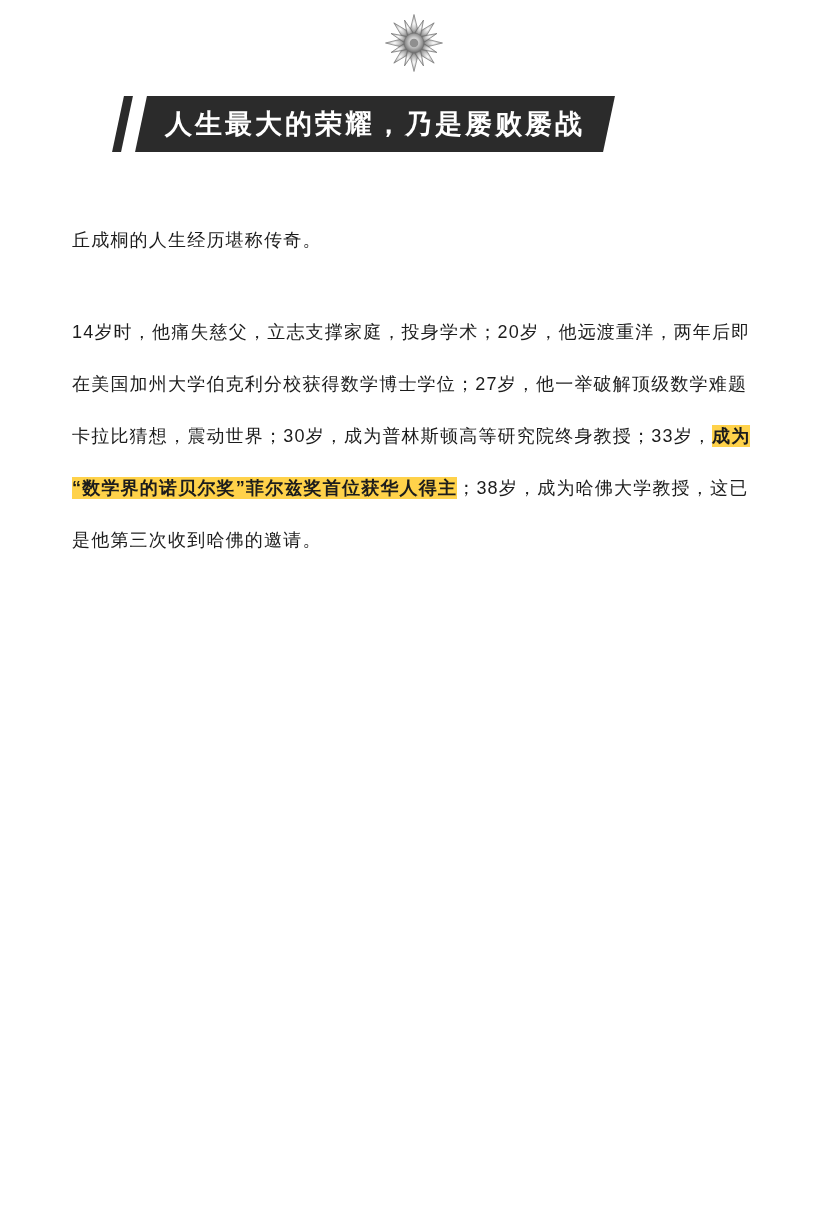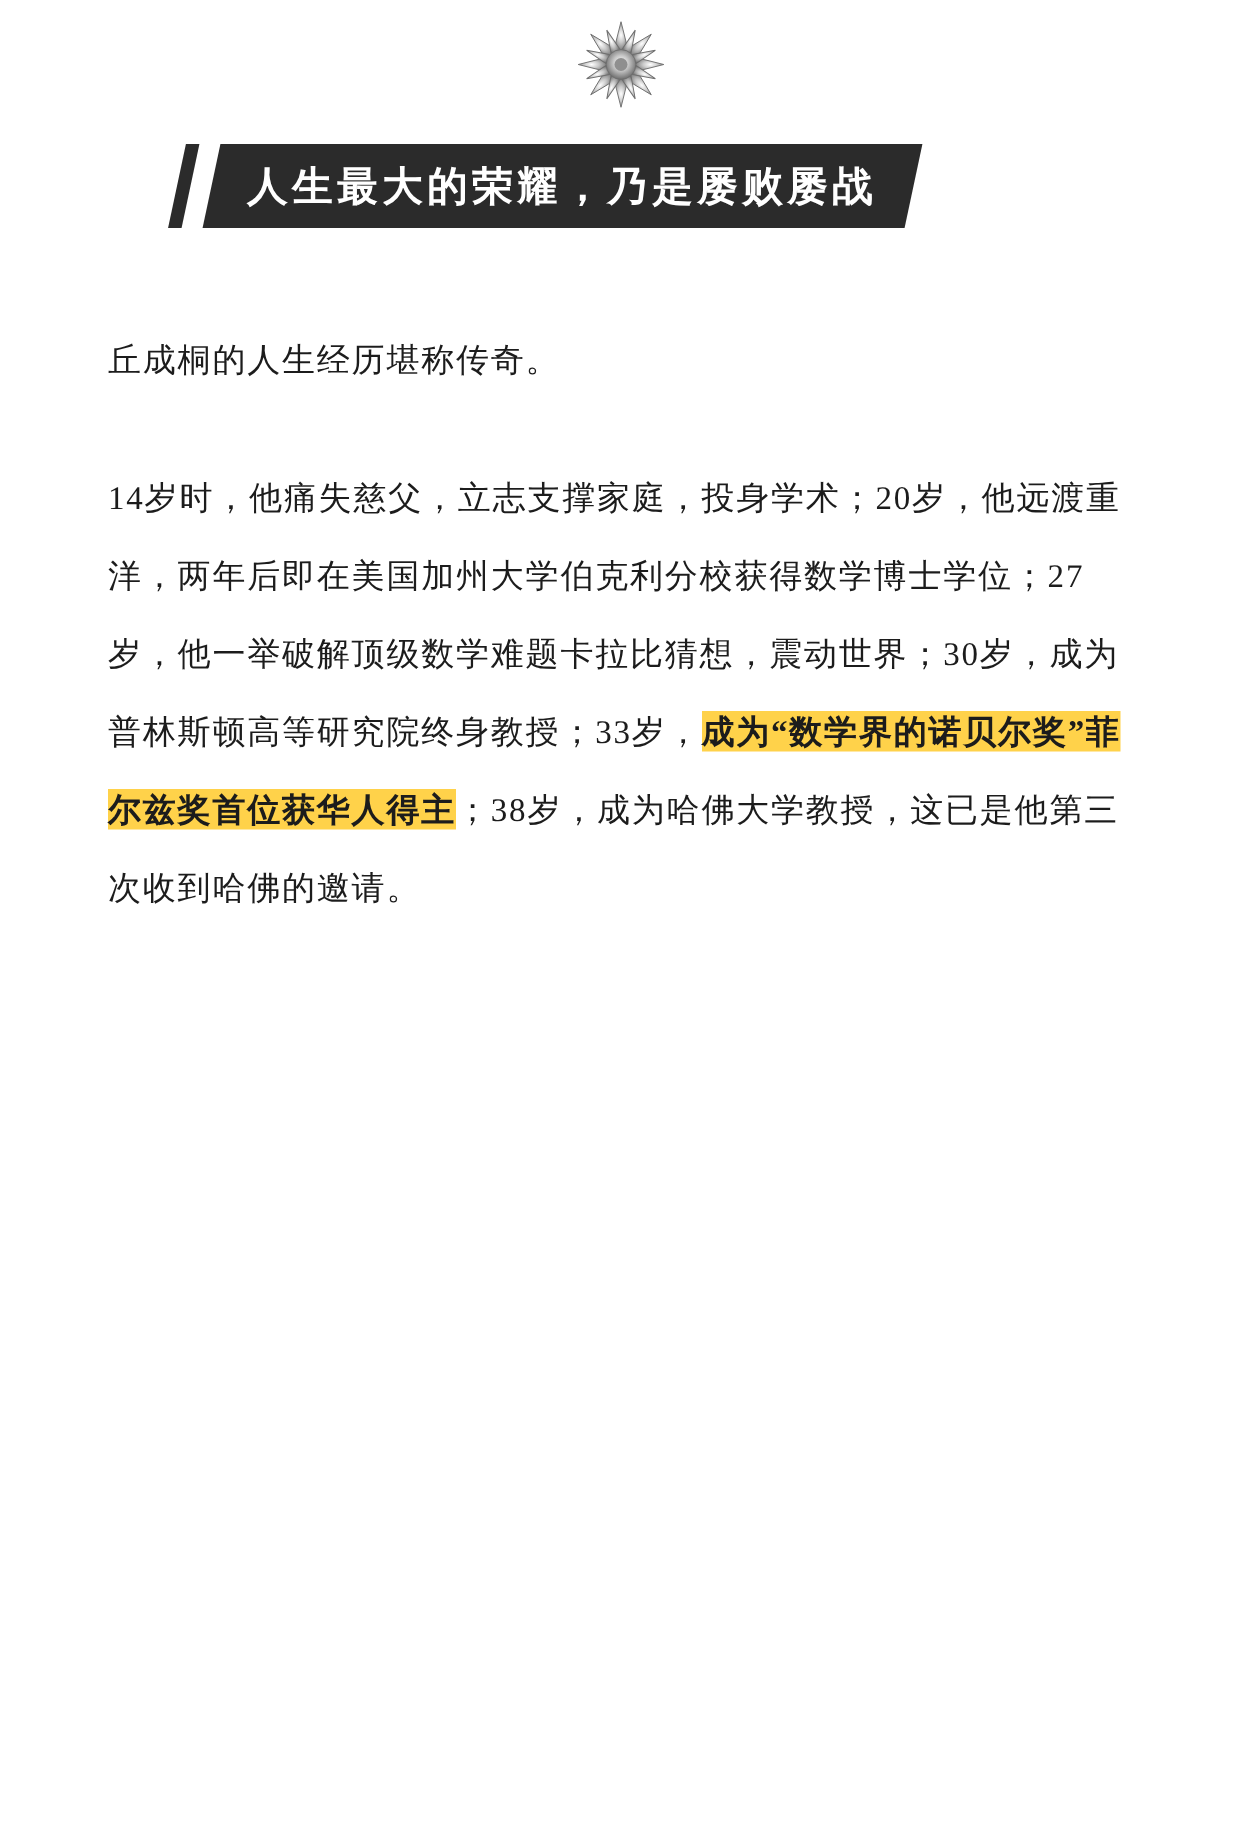--- a/index.html
+++ b/index.html
@@ -68,31 +68,30 @@
     line-height: 1;
     font-family: "Liberation Sans", "DejaVu Sans", sans-serif;
   }
 
   
   .article {
     margin: 62px 72px 0 72px;
     width: 690px;
   }
   .para {
-    font-size: 22px;
+    font-size: 18px;
     line-height: 52px;
     letter-spacing: 1.2px;
     color: #1c1c1c;
     margin: 0 0 40px 0;
     text-align: left;
     word-break: break-all;
   }
   .para:last-child {
     margin-bottom: 0;
-    font-family: Liberation Serif, serif;
   }
   .hl {
     background: #ffd24a;
     font-weight: bold;
     padding: 1px 0;
     box-decoration-break: clone;
     -webkit-box-decoration-break: clone;
   }
 </style>
 </head>

